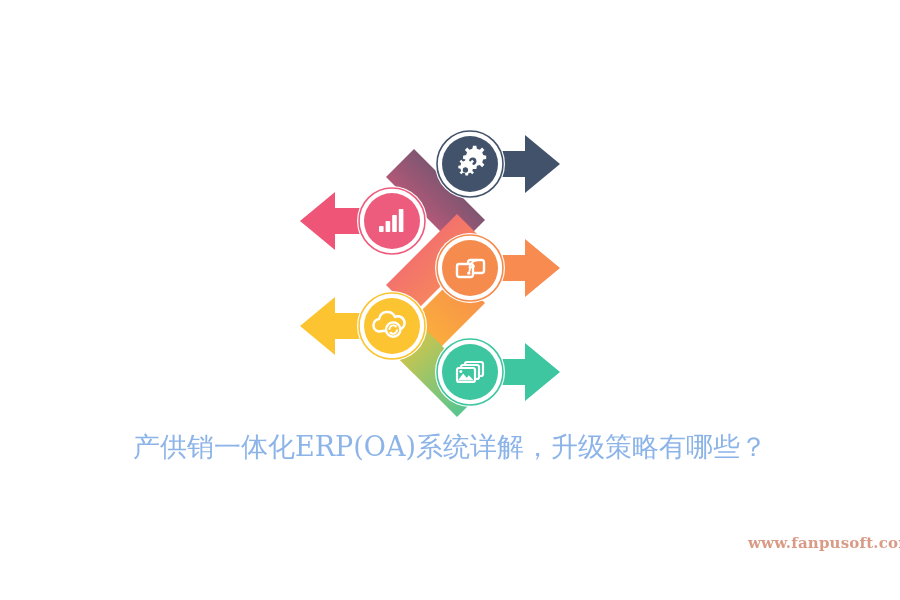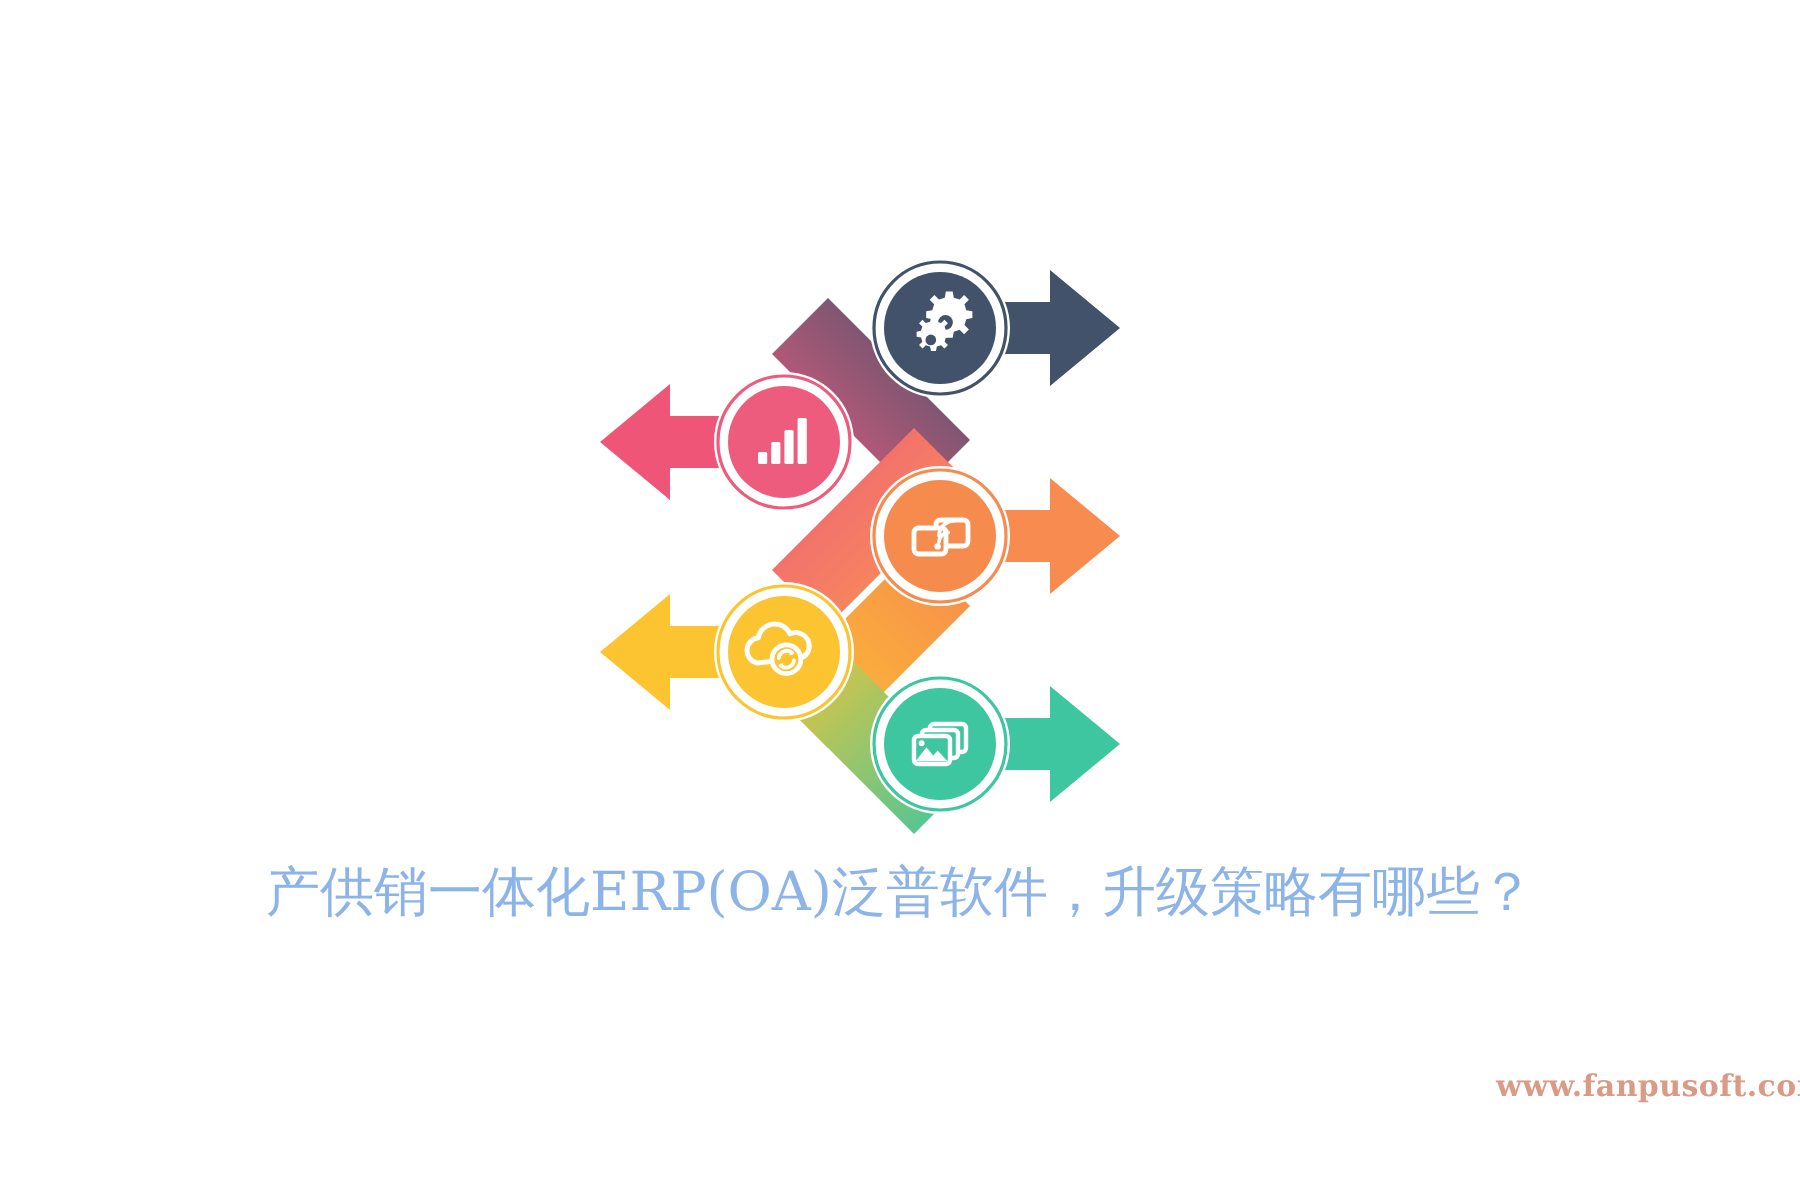--- a/index.html
+++ b/index.html
@@ -187,19 +187,19 @@
           <rect x="-5" y="-10" width="18" height="14" rx="2" fill="none" stroke="#ffffff" stroke-width="2.2"></rect>
           <rect x="-9" y="-7" width="18" height="14" rx="2" fill="#3dc6a0" stroke="#ffffff" stroke-width="2.2"></rect>
           <rect x="-13" y="-4" width="18" height="14" rx="2" fill="#3dc6a0" stroke="#ffffff" stroke-width="2.2"></rect>
           <circle cx="-9.2" cy="-0.4" r="1.5" fill="#ffffff"></circle>
           <path d="M -12.2 8.6 l 5.4 -7.0 l 3.4 4.2 l 2.2 -2.6 l 5.0 5.4 Z" fill="#ffffff"></path>
         </g>
       </g>
     </svg>
   </div>
 
-  <div class="title">产供销一体化ERP(OA)泛普软件，升级策略有哪些？</div>
+  <div class="title">产供销一体化ERP(OA)系统详解，升级策略有哪些？</div>
 
   <div class="logo">
     <div class="logo-url">www.fanpusoft.com</div>
   </div>
 
 </div>
 
 </body></html>

